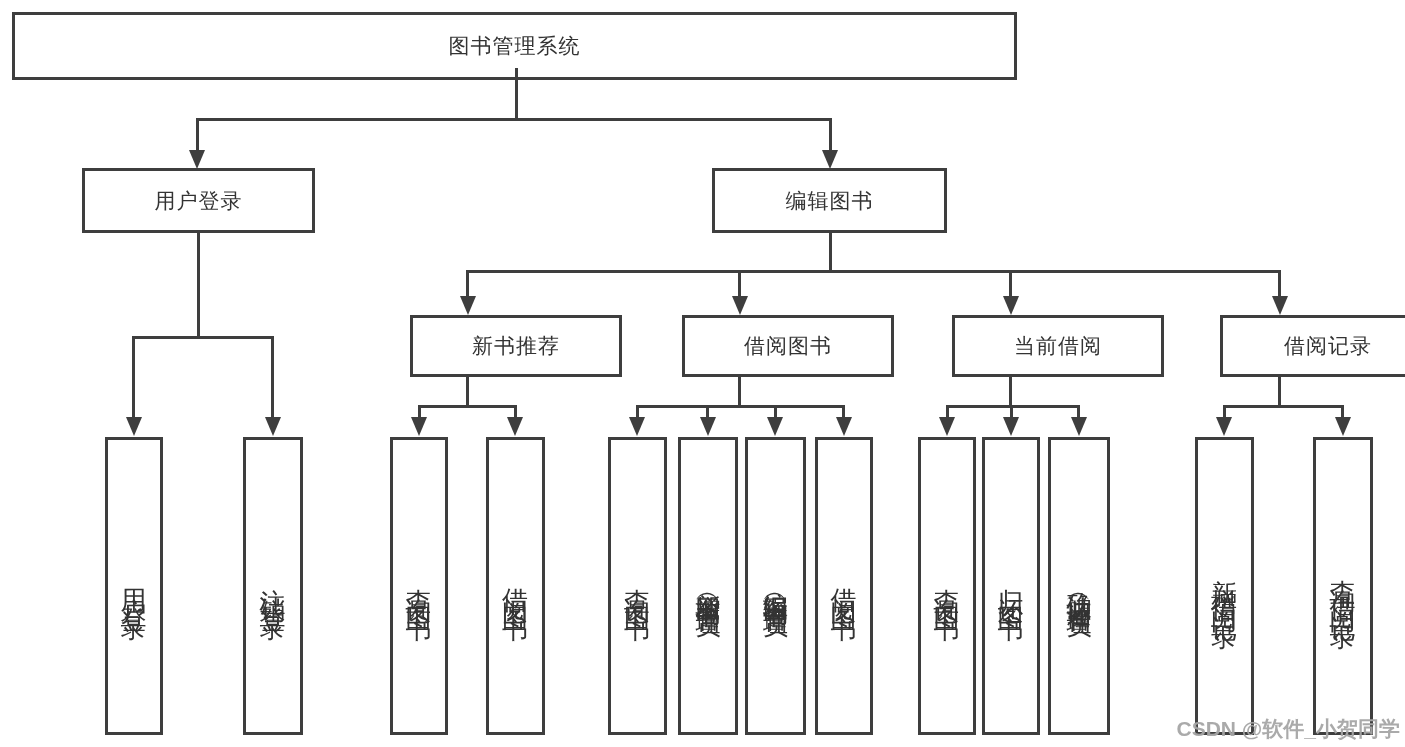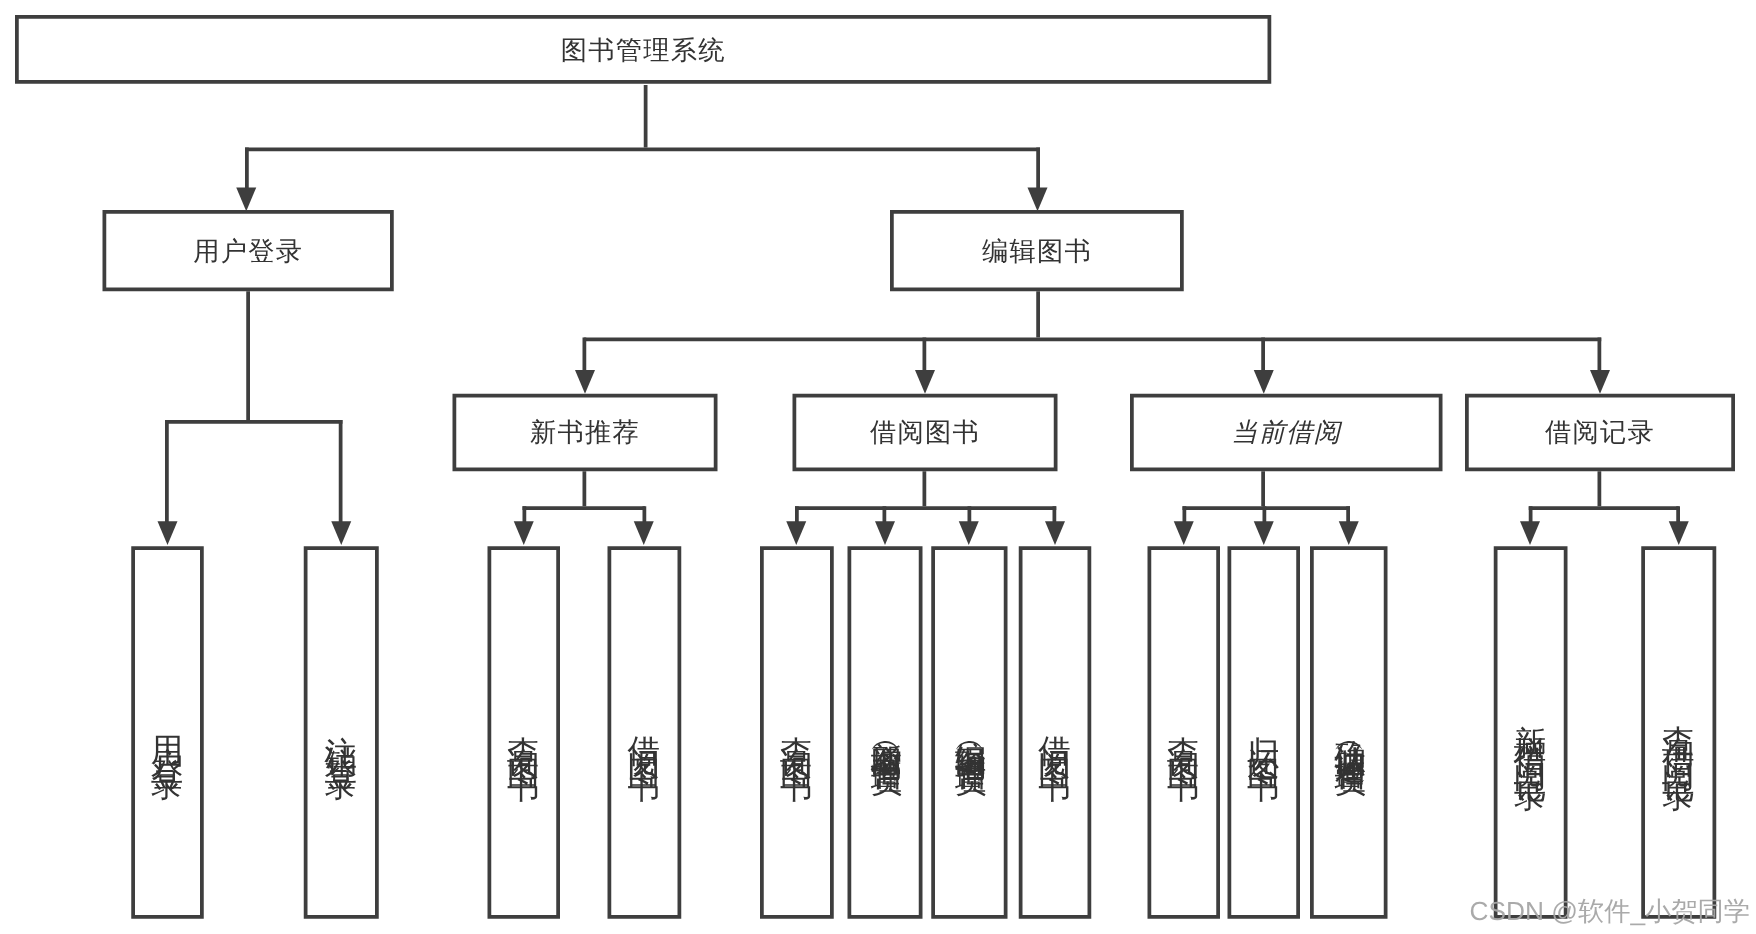--- a/index.html
+++ b/index.html
@@ -7,43 +7,43 @@
     width:1405px; height:747px; position:relative; background:#ffffff;
     font-family:"Liberation Sans", sans-serif; overflow:hidden;
   }
   .box {
     position:absolute; box-sizing:border-box;
     border:3px solid #3e3e3e; background:#ffffff; color:#333333;
     display:flex; align-items:center; justify-content:center;
   }
   .hlabel { font-size:21px; letter-spacing:1px; white-space:nowrap; }
   .l2 { top:168px; height:65px; }
-  .l3 { top:315px; height:62px; }
+  .l3 { top:315px; height:62px;margin-left:48px; }
   .leaf { top:437px; height:298px; }
   .vlabel {
     writing-mode:vertical-lr; text-orientation:mixed;
     font-size:26px; line-height:1; letter-spacing:9px;
   }
   .leaf.tight .vlabel { font-size:25px; letter-spacing:3px; }
   .vline { position:absolute; width:3px; background:#3e3e3e; }
   .hline { position:absolute; height:3px; background:#3e3e3e; }
   .arrow {
     position:absolute; width:0; height:0;
     border-left:8px solid transparent; border-right:8px solid transparent;
     border-top:19px solid #3e3e3e;
   }
   .watermark {
     position:absolute; right:5px; bottom:4px; z-index:5;
-    font-size:21px; color:rgba(165,165,165,0.95); white-space:nowrap;
+    font-size:21px; color:rgba(165,165,165,0.95); white-space:nowrap;font-weight:bold;
   }
 </style>
 </head>
 <body>
 
-<div class="box" style="left:12px; top:12px; width:1005px; height:55px;">
+<div class="box" style="left:12px; top:12px; width:1005px; height:68px;">
   <span class="hlabel">图书管理系统</span>
 </div>
 
 <div class="vline" style="left:515px; top:68px; height:50px;"></div>
 <div class="hline" style="left:196px; top:118px; width:636px;"></div>
 <div class="vline" style="left:196px; top:118px; height:34px;"></div>
 <div class="arrow" style="left:189px; top:150px;"></div>
 <div class="vline" style="left:829px; top:118px; height:34px;"></div>
 <div class="arrow" style="left:822px; top:150px;"></div>
 
@@ -71,21 +71,21 @@
 <div class="arrow" style="left:1003px; top:296px;"></div>
 <div class="vline" style="left:1278px; top:270px; height:27px;"></div>
 <div class="arrow" style="left:1272px; top:296px;"></div>
 
 <div class="box l3" style="left:362px; width:212px;">
   <span class="hlabel">新书推荐</span>
 </div>
 <div class="box l3" style="left:634px; width:212px;">
   <span class="hlabel">借阅图书</span>
 </div>
-<div class="box l3" style="left:904px; width:250px;font-style:italic;">
+<div class="box l3" style="left:904px; width:212px;">
   <span class="hlabel">当前借阅</span>
 </div>
 <div class="box l3" style="left:1172px; width:216px;">
   <span class="hlabel">借阅记录</span>
 </div>
 
 <div class="vline" style="left:466px; top:377px; height:28px;"></div>
 <div class="hline" style="left:418px; top:405px; width:98px;"></div>
 <div class="vline" style="left:418px; top:405px; height:14px;"></div>
 <div class="arrow" style="left:411px; top:417px;"></div>

